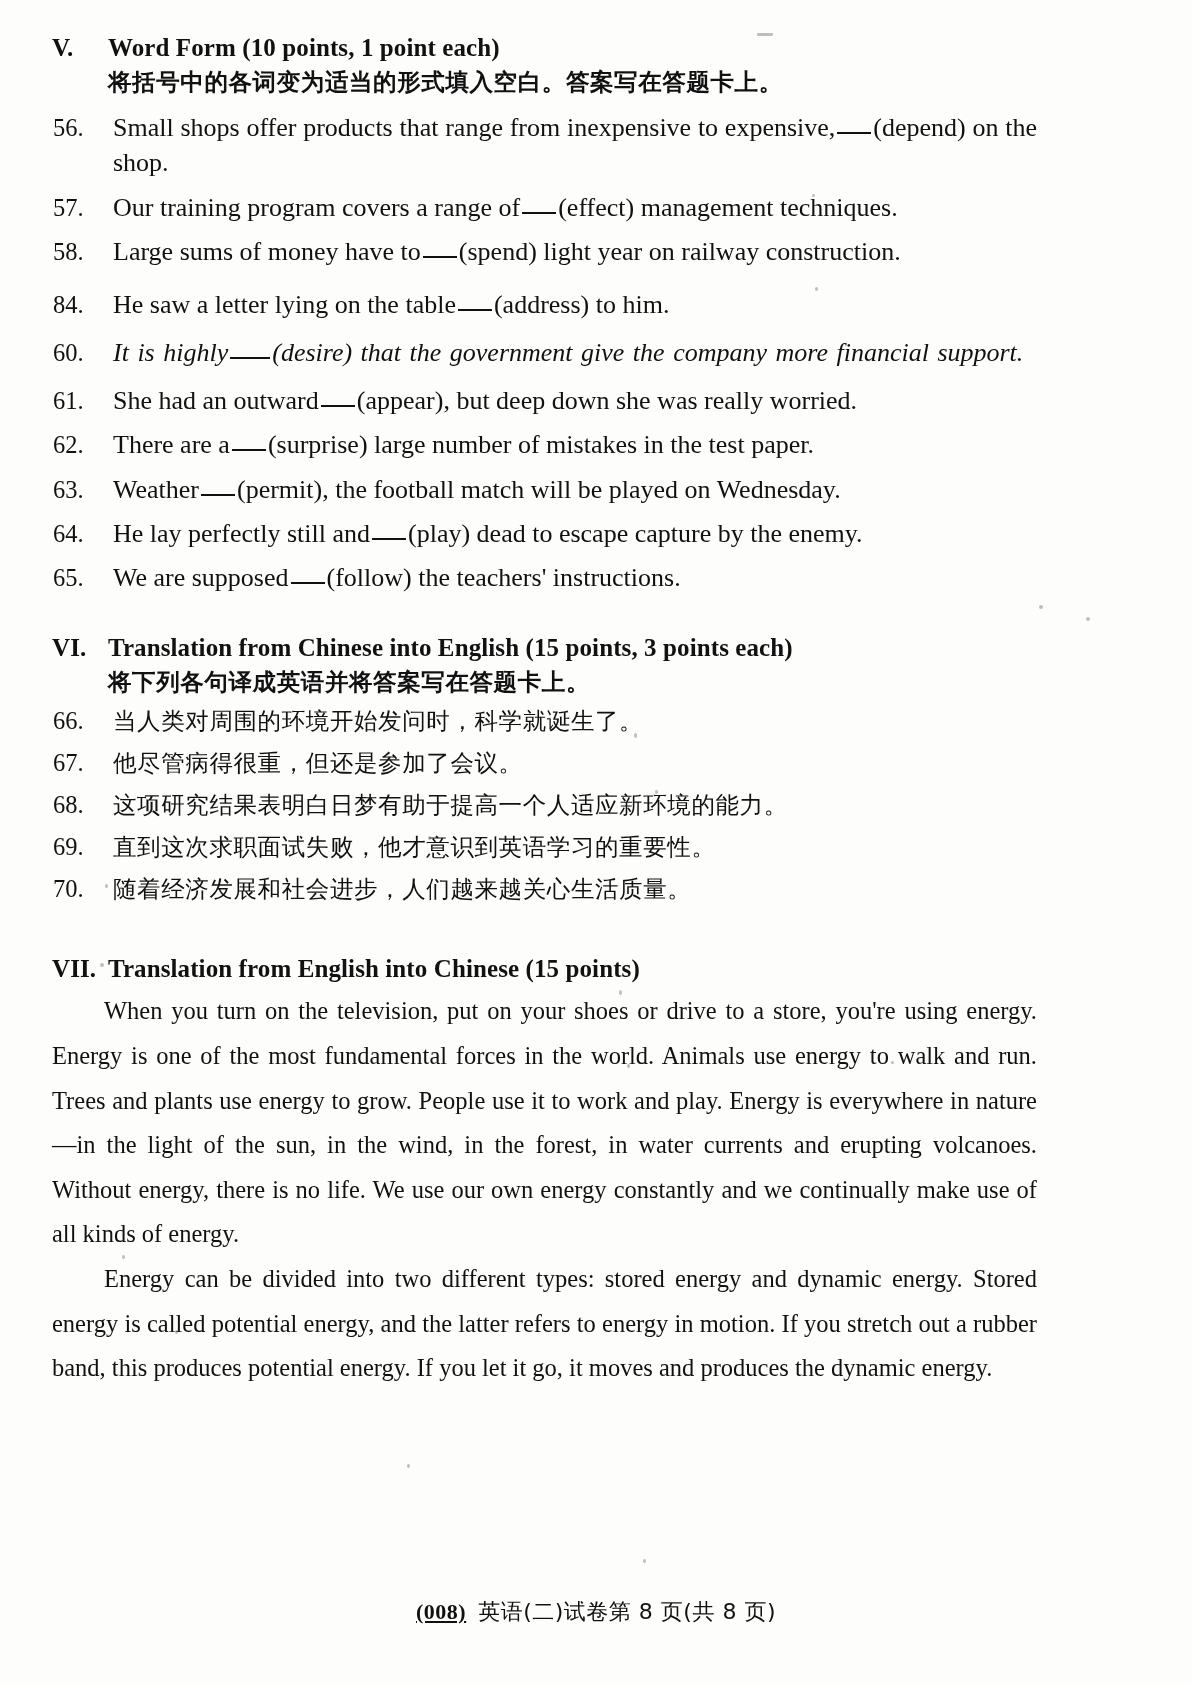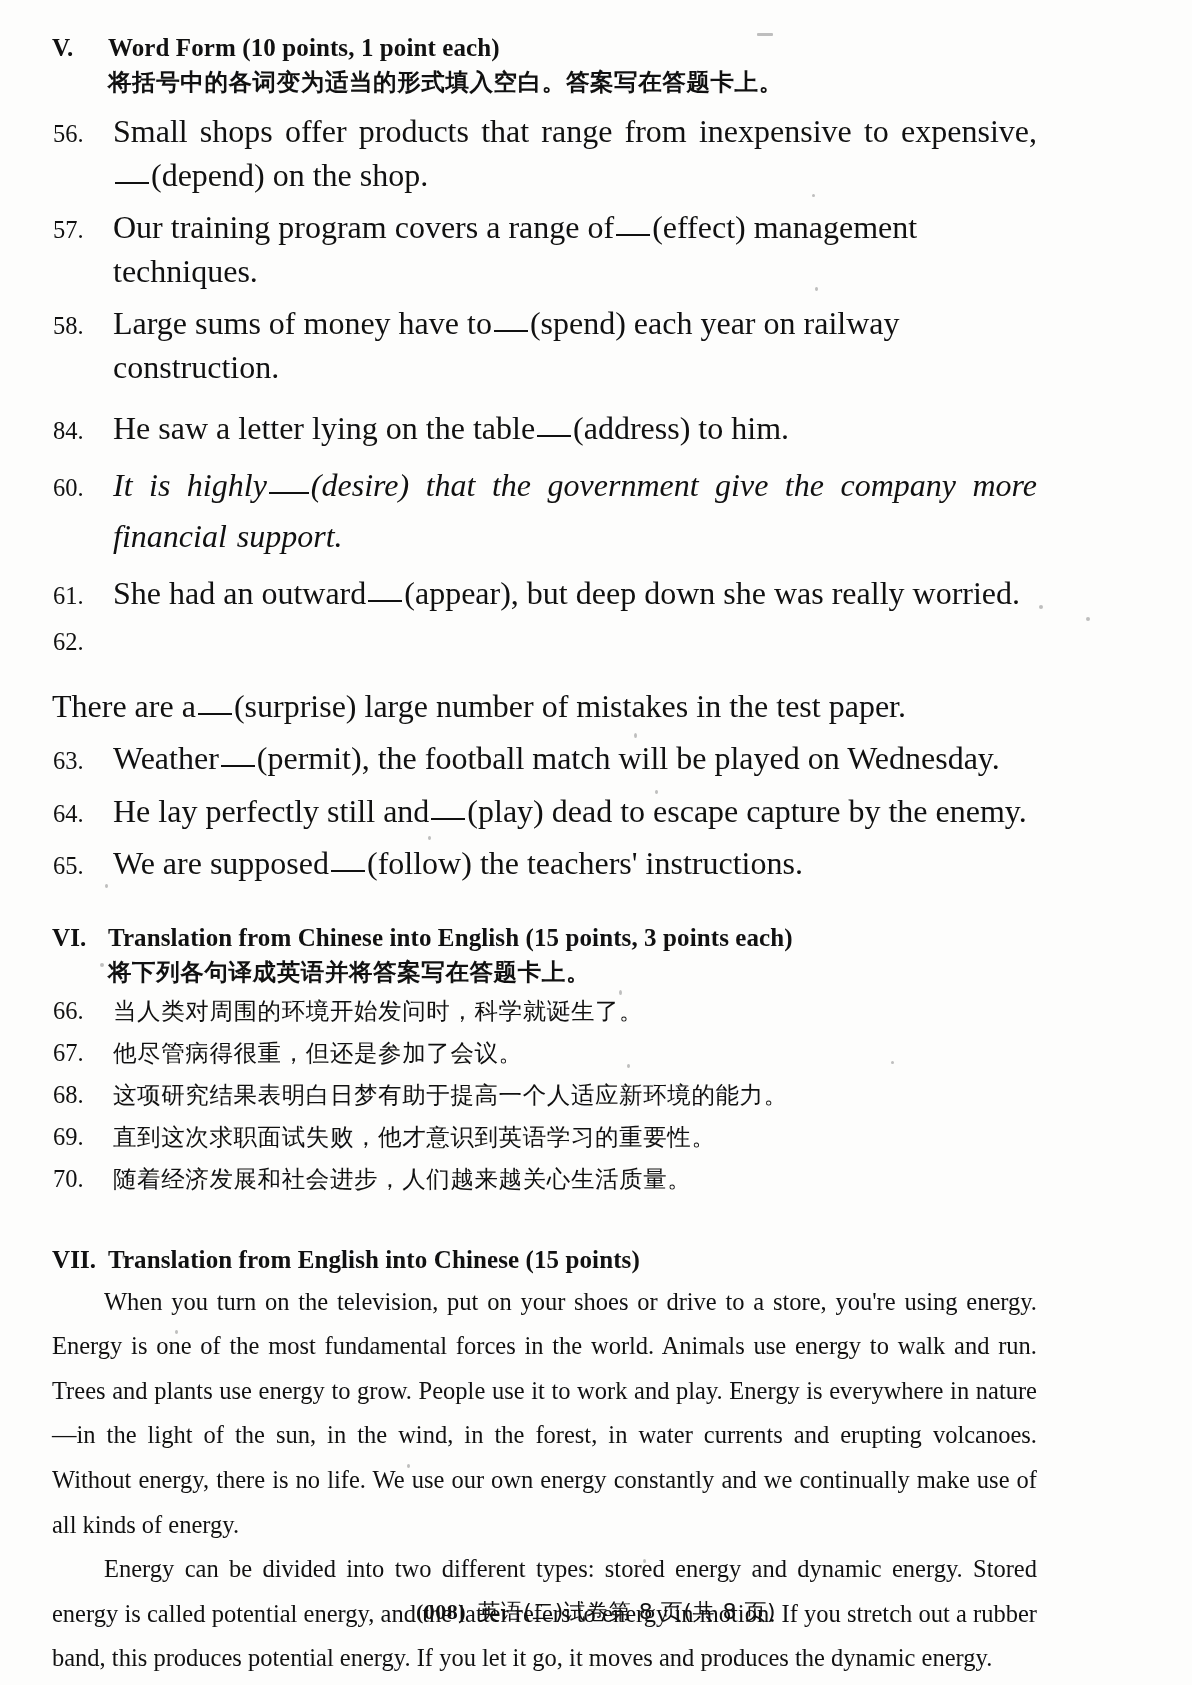--- a/index.html
+++ b/index.html
@@ -70,21 +70,21 @@
   }
   .qnum {
     flex: 0 0 60px;
     width: 60px;
     font-size: 24.5px;
     text-align: left;
     padding-left: 1px;
   }
   .qtext {
     flex: 1 1 auto;
-    font-size: 32px;
+    font-size: 26px;
   }
   .qtext.justify {
     text-align: justify;
     text-align-last: left;
   }
   .qtext.justify-wide {
     text-align: justify;
     text-align-last: left;
     word-spacing: 2px;
     font-style: italic;
@@ -122,20 +122,21 @@
     top: 1597px;
     text-align: center;
     font-size: 22px;
     font-family: "DejaVu Sans", "Liberation Sans", sans-serif;
     letter-spacing: 0.5px;
   }
   .footer .code {
     font-family: "Liberation Serif", serif;
     font-weight: bold;
     margin-right: 12px;
+    text-decoration: underline;
   }
 
   
   .gap-xs { height: 6px; }
   .gap-s  { height: 12px; }
   .gap-l  { height: 38px; }
 
   
   .speck {
     position: absolute;
@@ -183,39 +184,39 @@
         <span class="qtext justify"><span>Small shops offer products that range from inexpensive to expensive,</span><span class="blank"></span><span>(depend) on the shop.</span></span>
       </div>
 
       <div class="qitem" style="margin-bottom:9px;">
         <span class="qnum">57.</span>
         <span class="qtext"><span>Our training program covers a range of</span><span class="blank"></span><span>(effect) management techniques.</span></span>
       </div>
 
       <div class="qitem" style="margin-bottom:18px;">
         <span class="qnum">58.</span>
-        <span class="qtext"><span>Large sums of money have to</span><span class="blank"></span><span>(spend) each year on railway construction.</span></span>
+        <span class="qtext"><span>Large sums of money have to</span><span class="blank"></span><span>(spend) light year on railway construction.</span></span>
       </div>
 
       <div class="qitem" style="margin-bottom:9px;">
         <span class="qnum">84.</span>
         <span class="qtext"><span>He saw a letter lying on the table</span><span class="blank"></span><span>(address) to him.</span></span>
       </div>
 
       <div class="qitem" style="margin-bottom:9px; line-height:1.62;">
         <span class="qnum">60.</span>
         <span class="qtext justify-wide"><span>It is highly</span><span class="blank wide"></span><span>(desire) that the government give the company more financial support.</span></span>
       </div>
 
       <div class="qitem" style="margin-bottom:9px;">
         <span class="qnum">61.</span>
         <span class="qtext"><span>She had an outward</span><span class="blank"></span><span>(appear), but deep down she was really worried.</span></span>
       </div>
 
-      <div class="qitem" style="margin-bottom:9px;flex-direction:column;">
+      <div class="qitem" style="margin-bottom:9px;">
         <span class="qnum">62.</span>
         <span class="qtext"><span>There are a</span><span class="blank"></span><span>(surprise) large number of mistakes in the test paper.</span></span>
       </div>
 
       <div class="qitem" style="margin-bottom:9px;">
         <span class="qnum">63.</span>
         <span class="qtext"><span>Weather</span><span class="blank"></span><span>(permit), the football match will be played on Wednesday.</span></span>
       </div>
 
       <div class="qitem" style="margin-bottom:9px;justify-content:flex-end;">

